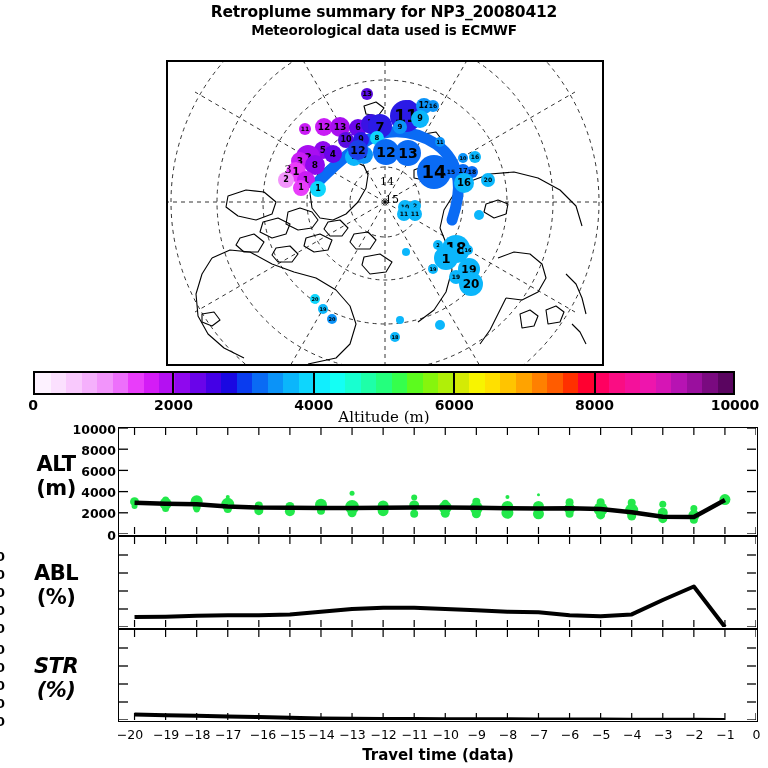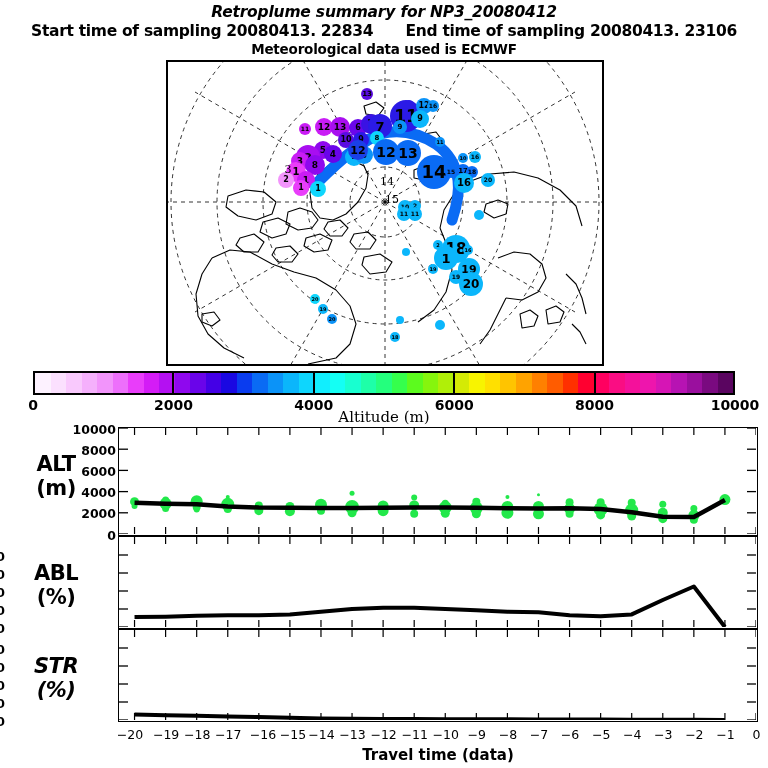--- a/index.html
+++ b/index.html
@@ -4,21 +4,21 @@
 <style>
   html,body{margin:0;padding:0;background:#ffffff;}
   body{width:768px;height:768px;position:relative;overflow:hidden;
        font-family:"DejaVu Serif",serif;color:#000;}
 
   .abs{position:absolute;}
 
   
   #title-block{position:absolute;left:0;top:0;width:768px;text-align:center;}
   .t-main{font-family:"DejaVu Sans",sans-serif;font-weight:bold;font-size:15.5px;
-          letter-spacing:-0.2px;line-height:19px;margin-top:3px;font-style:italic;}
+          letter-spacing:-0.2px;line-height:19px;margin-top:3px;}
   .t-sub{font-family:"DejaVu Sans",sans-serif;font-weight:bold;font-size:15.5px;
          letter-spacing:-0.3px;line-height:19px;}
   .t-sub .gap{display:inline-block;width:22px;}
   .t-met{font-family:"DejaVu Sans",sans-serif;font-weight:bold;font-size:13.5px;
          letter-spacing:-0.2px;line-height:16px;}
 
   
   #map-frame{left:166px;top:60px;width:438px;height:306px;
              border:2px solid #000;box-sizing:border-box;background:#fff;overflow:hidden;}
   #map-svg{position:absolute;left:0;top:0;}
@@ -58,25 +58,20 @@
   .xtick{position:absolute;top:727px;font-family:"DejaVu Sans",sans-serif;
          font-size:12.5px;transform:translateX(-50%);white-space:nowrap;}
   #xlabel{position:absolute;left:118px;top:746px;width:640px;text-align:center;
           font-family:"DejaVu Sans",sans-serif;font-weight:bold;font-size:15px;}
 </style>
 </head>
 <body>
 
 <div id="title-block">
   <div class="t-main">Retroplume summary for NP3_20080412</div>
-  <div class="t-sub">
-    <span>Start time of sampling 20080413. 22834</span>
-    <span class="gap"></span>
-    <span>End time of sampling 20080413. 23106</span>
-  </div>
   <div class="t-met">Meteorological data used is ECMWF</div>
 </div>
 
 <div id="map-frame" class="abs">
   <svg id="map-svg" width="434" height="302" viewBox="0 0 434 302">
 
     <g fill="none" stroke="#000" stroke-width="0.8" stroke-dasharray="4,4">
       <circle cx="217" cy="140" r="35"></circle>
       <circle cx="217" cy="140" r="78"></circle>
       <circle cx="217" cy="140" r="122"></circle>

